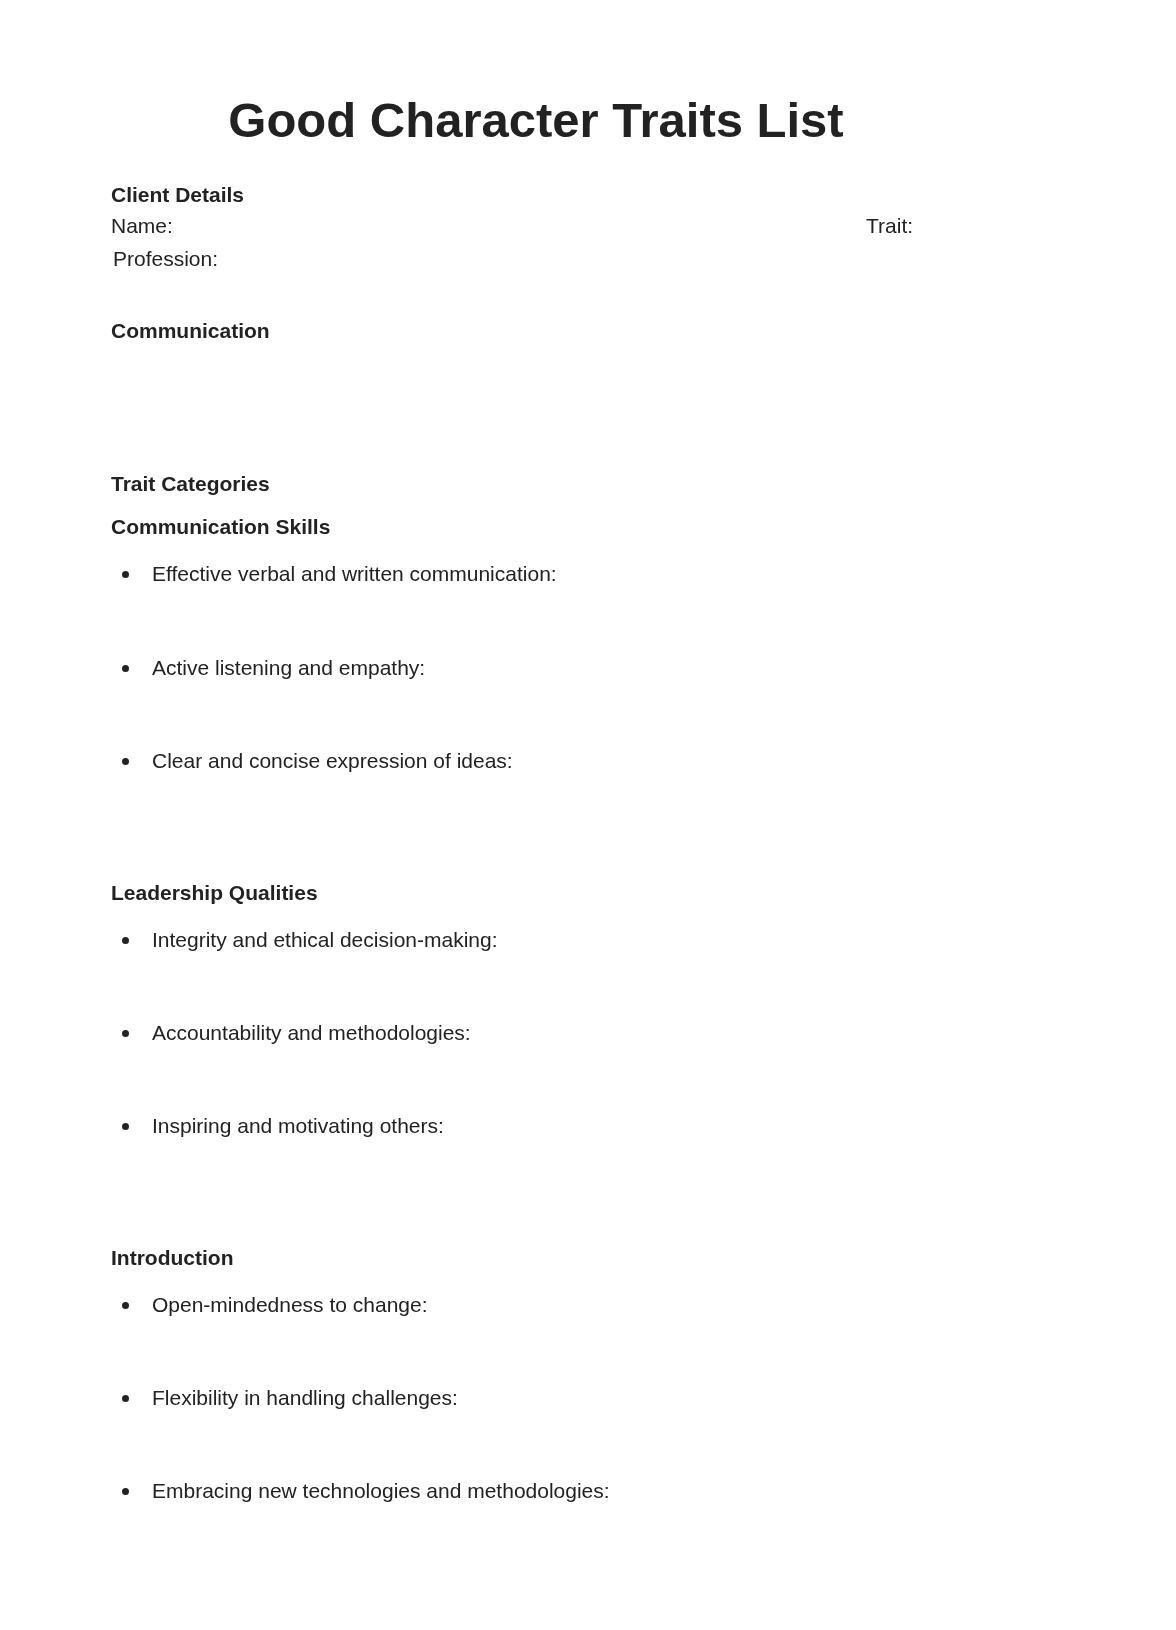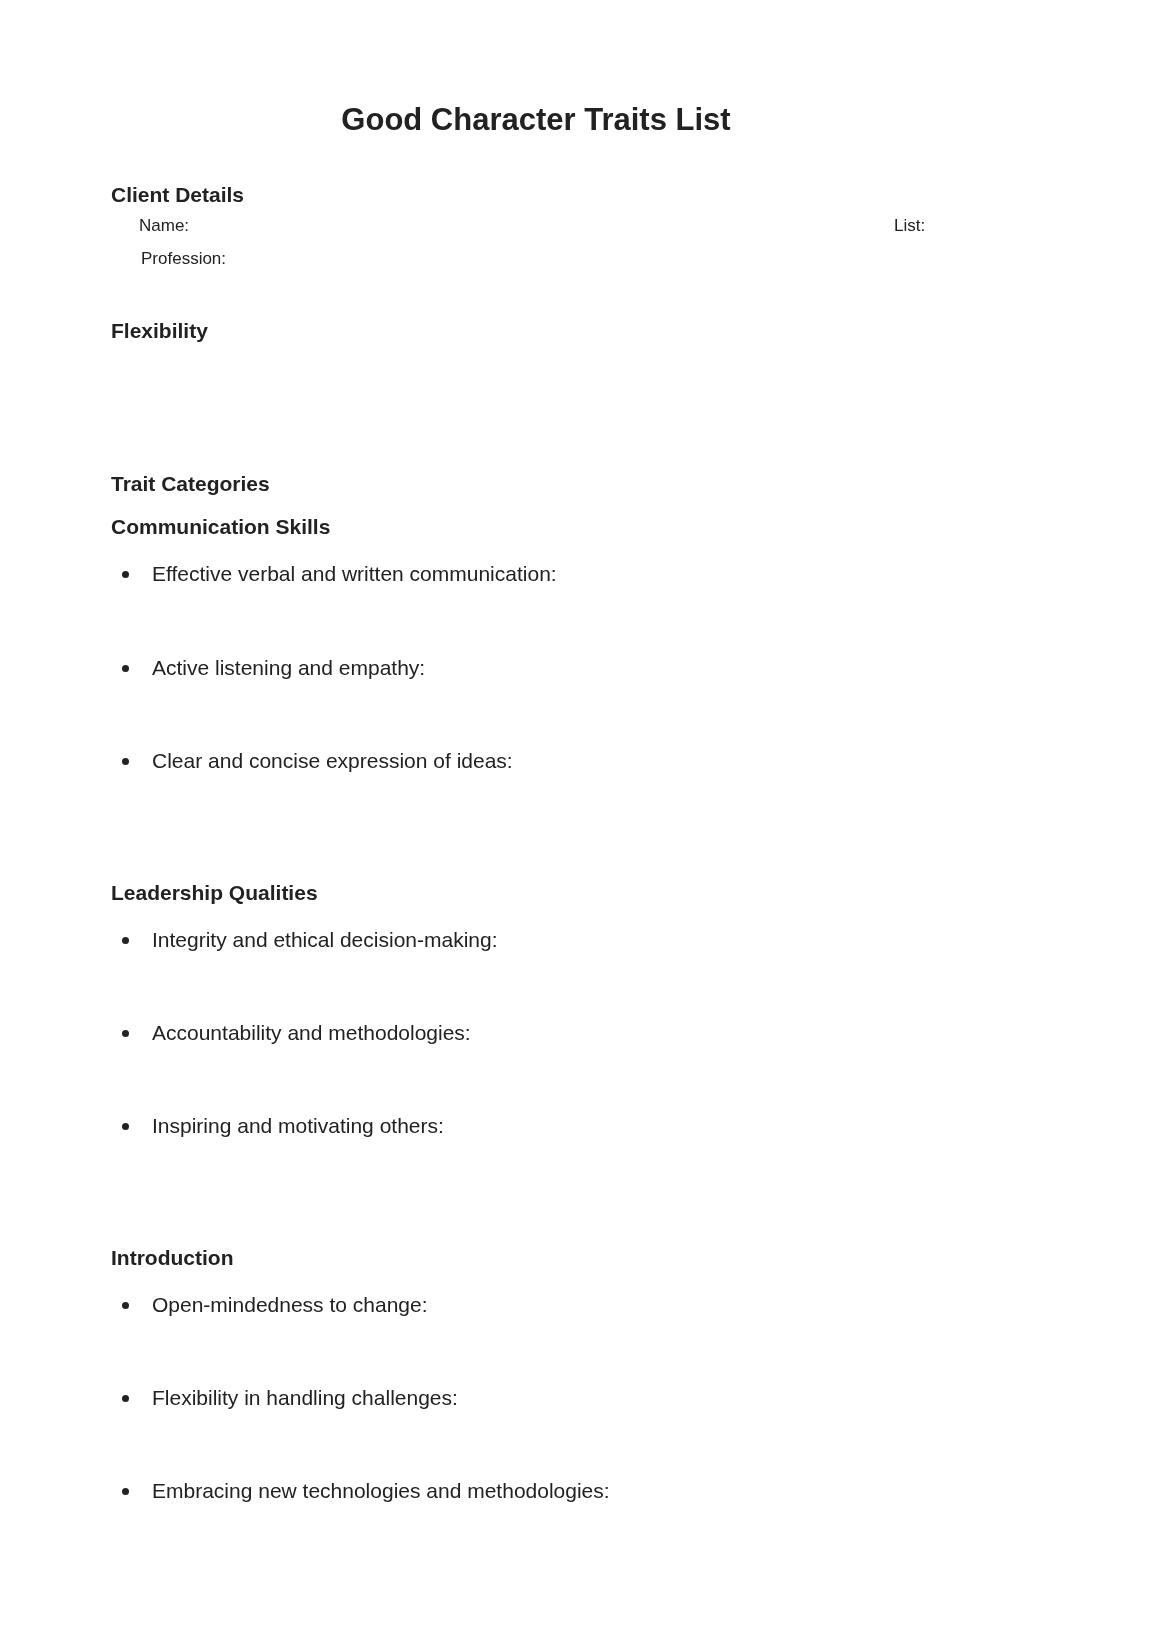--- a/index.html
+++ b/index.html
@@ -1,36 +1,36 @@
 <!DOCTYPE html>
 <html><head>
 <meta charset="utf-8">
 <style>
   html, body { margin:0; padding:0; background:#ffffff; }
   body { width:1176px; height:1630px; position:relative; overflow:hidden;
          font-family:"Liberation Sans", sans-serif; color:#222222; }
   .abs { position:absolute; white-space:nowrap; }
-  .title { left:0; width:1072px; text-align:center; top:94px; font-size:31px; font-weight:bold; line-height:52px; }
+  .title { left:0; width:1072px; text-align:center; top:94px; font-size:49px; font-weight:bold; line-height:52px; }
   .h { font-size:21px; font-weight:bold; line-height:26px; left:111px; }
-  .t { font-size:17px; line-height:26px;margin-left:28px; }
+  .t { font-size:21px; line-height:26px; }
   .bullet { left:111px; font-size:21px; line-height:26px; }
   .bullet .dot { position:absolute; left:11px; top:10px; width:7px; height:7px; border-radius:50%; background:#222; }
   .bullet .lbl { position:absolute; left:41px; top:0; }
 </style>
 </head>
 <body>
 
 <div class="abs title">Good Character Traits List</div>
 
 <div class="abs h" style="top:182px">Client Details</div>
 <div class="abs t" style="left:111px; top:213px">Name:</div>
-<div class="abs t" style="left:866px; top:213px">List:</div>
+<div class="abs t" style="left:866px; top:213px">Trait:</div>
 <div class="abs t" style="left:113px; top:246px">Profession:</div>
 
-<div class="abs h" style="top:318px">Flexibility</div>
+<div class="abs h" style="top:318px">Communication</div>
 
 <div class="abs h" style="top:471px">Trait Categories</div>
 
 <div class="abs h" style="top:514px">Communication Skills</div>
 <div class="abs bullet" style="top:561px">
   <span class="dot"></span>
   <span class="lbl">Effective verbal and written communication:</span>
 </div>
 <div class="abs bullet" style="top:655px">
   <span class="dot"></span>

